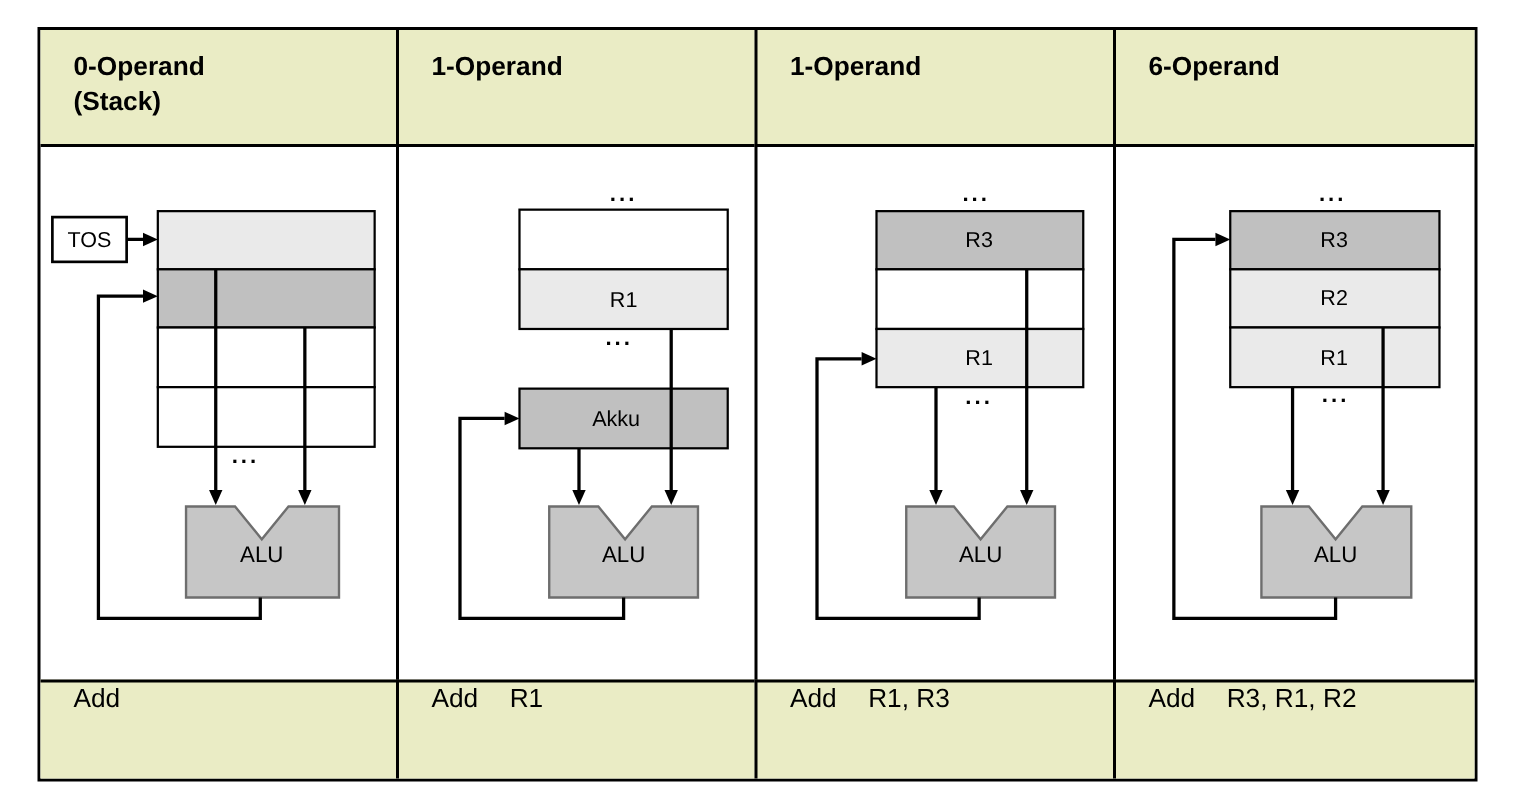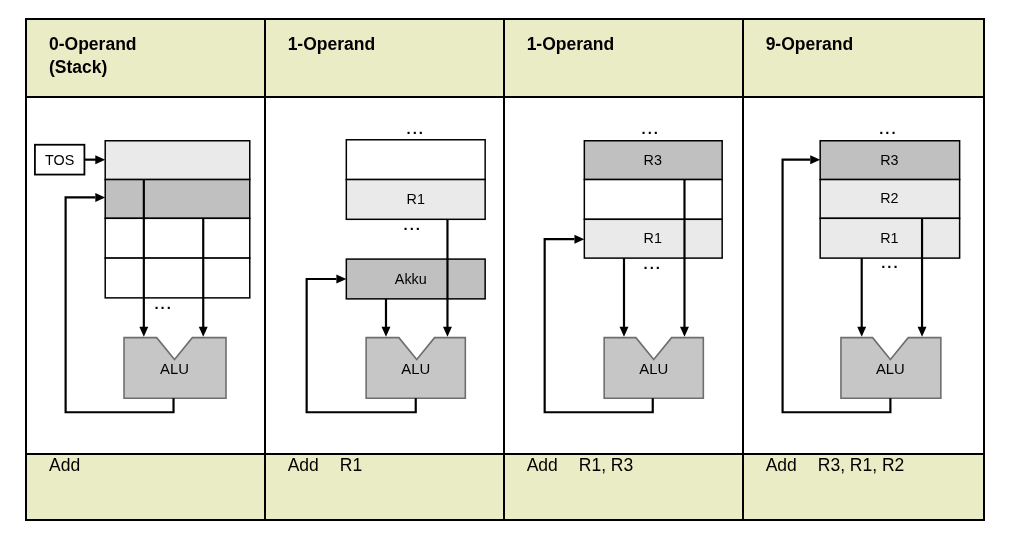--- a/index.html
+++ b/index.html
@@ -63,21 +63,21 @@
       <div>(Stack)</div>
     </div>
     <div class="hcell bl">
       <div>1-Operand</div>
     </div>
     <div class="hcell bl">
       <div>1-Operand</div>
       <div></div>
     </div>
     <div class="hcell bl">
-      <div>9-Operand</div>
+      <div>6-Operand</div>
       <div></div>
     </div>
 
     <div class="bcell">
       <svg viewBox="0 0 239 357" preserveAspectRatio="none">
         <g>
           <rect class="cell-l" x="79" y="43" width="146" height="39"></rect>
           <rect class="cell-d" x="79" y="82" width="146" height="39"></rect>
           <rect class="cell-w" x="79" y="121" width="146" height="40"></rect>
           <rect class="cell-w" x="79" y="161" width="146" height="40"></rect>

